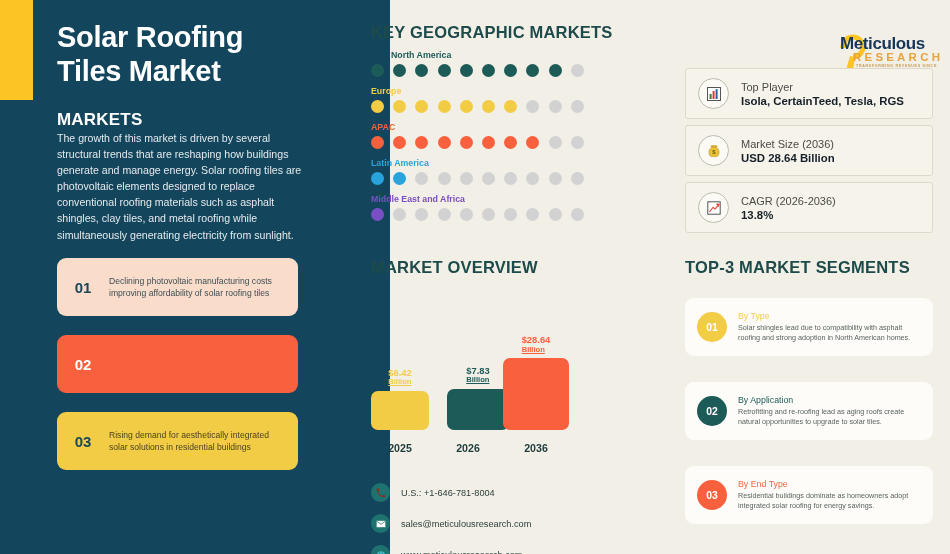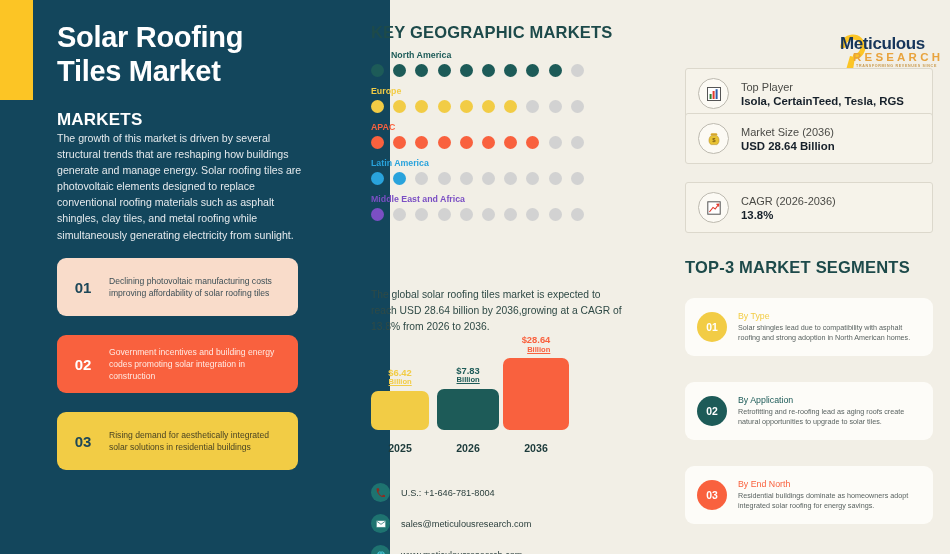--- a/index.html
+++ b/index.html
@@ -63,21 +63,21 @@
   .dot { width:13px; height:13px; border-radius:50%; background:#D2D2D2; }
 
   .ov-title { position:absolute; left:39px; top:258px; }
   .ov-text {
     position:absolute; left:39px; top:287px; width:251px;
     color:#2F4A46; font-size:10.3px; line-height:1.55;
   }
 
   .chart { position:absolute; left:39px; top:336px; width:260px; height:120px; }
   .bar-group { position:absolute; bottom:26px; display:flex; flex-direction:column; align-items:center; }
-  .bar-lbl { font-size:9.4px; font-weight:bold; line-height:1.12; text-align:right; margin-bottom:4px; }
+  .bar-lbl { font-size:9.4px; font-weight:bold; line-height:1.12; text-align:left; margin-bottom:4px; }
   .bar-lbl span { display:block; font-size:7.6px; font-weight:bold;text-decoration:underline; }
   .bar { border-radius:7px; }
   .bar-year {
     position:absolute; bottom:2px; font-size:10.6px; font-weight:bold; color:#1D3B3B;
     width:100%; text-align:center;
   }
   .contact { position:absolute; left:39px; top:471px; }
   .crow { display:flex; align-items:center; margin-bottom:9px;margin-top:12px; }
   .cicon {
     width:19px; height:19px; border-radius:50%; background:#1E7370;
@@ -98,21 +98,21 @@
     border:1px solid #DCD8CC; background:#F6F3EA; border-radius:3px;
     display:flex; align-items:center;
   }
   .stat-icon {
     width:31px; height:31px; border-radius:50%; border:1px solid #BDBAB0;
     margin-left:12px; margin-right:12px; flex:0 0 31px;
     display:flex; align-items:center; justify-content:center; background:#FCFAF4;
   }
   .stat-k { font-size:11px; color:#4A4A46; margin-bottom:2px; }
   .stat-v { font-size:11.4px; font-weight:bold; color:#16202A; }
-  .stat1 { top:68px; } .stat2 { top:113px; } .stat3 { top:182px; }
+  .stat1 { top:68px; } .stat2 { top:125px; } .stat3 { top:182px; }
 
   .seg-title { position:absolute; left:13px; top:258px; }
   .seg {
     position:absolute; left:13px; width:248px; height:58px;
     background:#FDFCF8; border-radius:9px; display:flex; align-items:center;
   }
   .seg-num {
     width:30px; height:30px; border-radius:50%; flex:0 0 30px;
     margin-left:12px; margin-right:11px;
     display:flex; align-items:center; justify-content:center;
@@ -132,21 +132,20 @@
     <div class="title">Solar Roofing Tiles Market</div>
     <div class="drivers-head">MARKETS</div>
     <div class="drivers-body">The growth of this market is driven by several structural trends that are reshaping how buildings generate and manage energy. Solar roofing tiles are photovoltaic elements designed to replace conventional roofing materials such as asphalt shingles, clay tiles, and metal roofing while simultaneously generating electricity from sunlight.</div>
 
     <div class="dcard dcard1">
       <div class="num">01</div>
       <div class="txt">Declining photovoltaic manufacturing costs improving affordability of solar roofing tiles</div>
     </div>
     <div class="dcard dcard2">
       <div class="num">02</div>
-      <div class="txt">Government incentives and building energy codes promoting solar integration in construction</div>
     </div>
     <div class="dcard dcard3">
       <div class="num">03</div>
       <div class="txt">Rising demand for aesthetically integrated solar solutions in residential buildings</div>
     </div>
   </div>
 
   <div class="mid">
     <div class="sec-title geo-title">KEY GEOGRAPHIC MARKETS</div>
     <div class="geo-list" id="geo-list">
@@ -220,29 +219,29 @@
             <span class="dot"></span>
             <span class="dot"></span>
             <span class="dot"></span>
             <span class="dot"></span>
             <span class="dot"></span>
             <span class="dot"></span>
           </div>
         </div>
       </div>
 
-    <div class="ov-text">The global solar roofing tiles market is expected to reach USD 28.64 billion by 2036,growing at a CAGR of 13.8% from 2026 to 2036.</div>
+    <div class="sec-title ov-title">MARKET OVERVIEW</div>
 
     <div class="chart" id="bar-chart">
         <div class="bar-group" style="left: 0px;">
           <div class="bar-lbl" style="color: rgb(242, 204, 69);">$6.42<span>Billion</span></div>
           <div class="bar" style="background: rgb(242, 204, 69); width: 58px; height: 39.4148px;"></div>
         </div>
         <div class="bar-year" style="left: 0px; width: 58px;">2025</div>
-        <div class="bar-group" style="left: 66px;">
+        <div class="bar-group" style="left: 76px;">
           <div class="bar-lbl" style="color: rgb(29, 91, 88);">$7.83<span>Billion</span></div>
           <div class="bar" style="background: rgb(29, 91, 88); width: 62px; height: 41.4825px;"></div>
         </div>
         <div class="bar-year" style="left: 66px; width: 62px;">2026</div>
         <div class="bar-group" style="left: 132px;">
           <div class="bar-lbl" style="color: rgb(249, 97, 62);">$28.64<span>Billion</span></div>
           <div class="bar" style="background: rgb(249, 97, 62); width: 66px; height: 72px;"></div>
         </div>
         <div class="bar-year" style="left: 132px; width: 66px;">2036</div>
       </div>
@@ -344,18 +343,18 @@
     <div class="seg seg2">
       <span class="seg-num" id="segnum1" style="background: rgb(29, 91, 88);">02</span>
       <span>
         <span class="seg-h" id="seghead1" style="display: block; color: rgb(29, 91, 88);">By Application</span>
         <span class="seg-b" style="display:block">Retrofitting and re-roofing lead as aging roofs create natural opportunities to upgrade to solar tiles.</span>
       </span>
     </div>
     <div class="seg seg3">
       <span class="seg-num" id="segnum2" style="background: rgb(249, 97, 62);">03</span>
       <span>
-        <span class="seg-h" id="seghead2" style="display: block; color: rgb(249, 97, 62);">By End North</span>
+        <span class="seg-h" id="seghead2" style="display: block; color: rgb(249, 97, 62);">By End Type</span>
         <span class="seg-b" style="display:block">Residential buildings dominate as homeowners adopt integrated solar roofing for energy savings.</span>
       </span>
     </div>
   </div>
 </div>
 
 </body></html>

